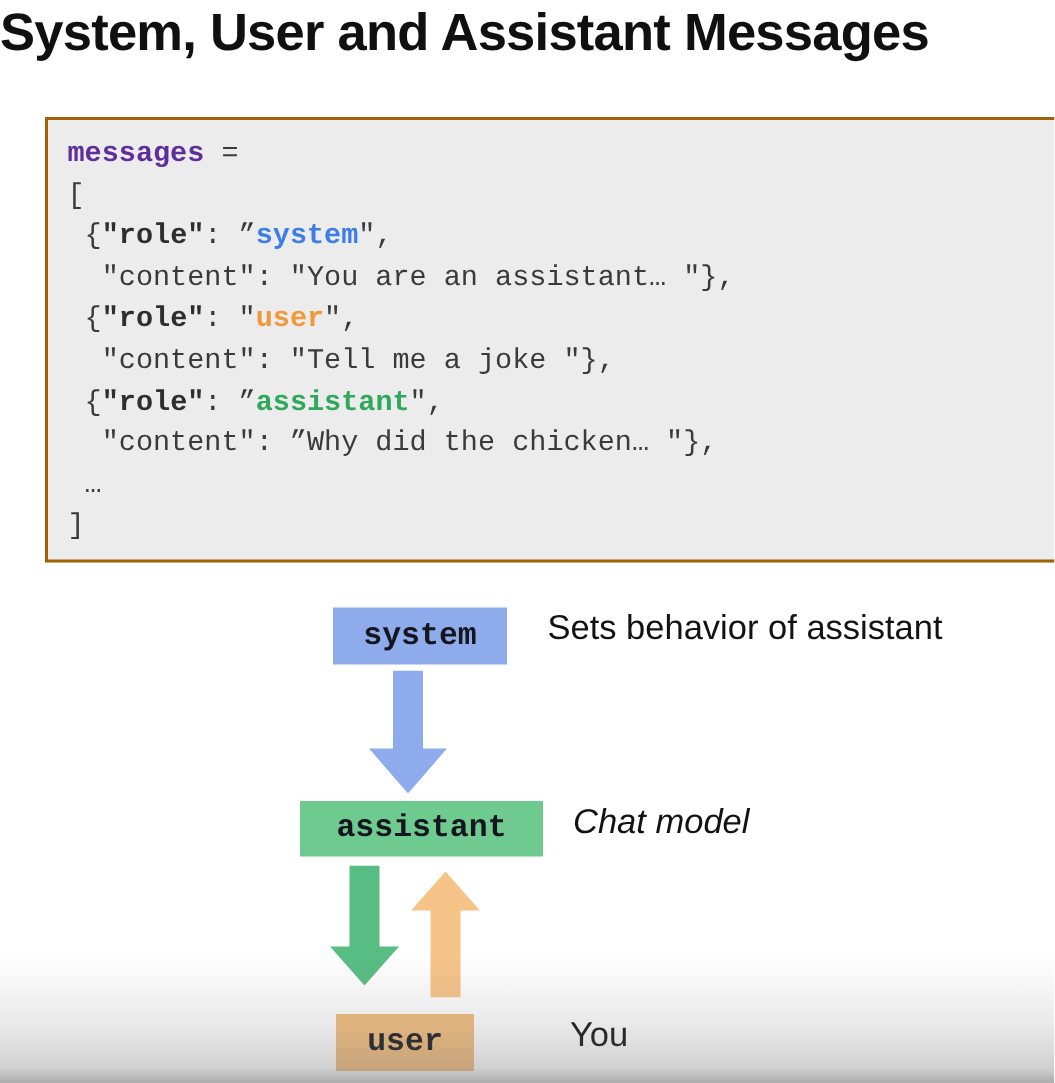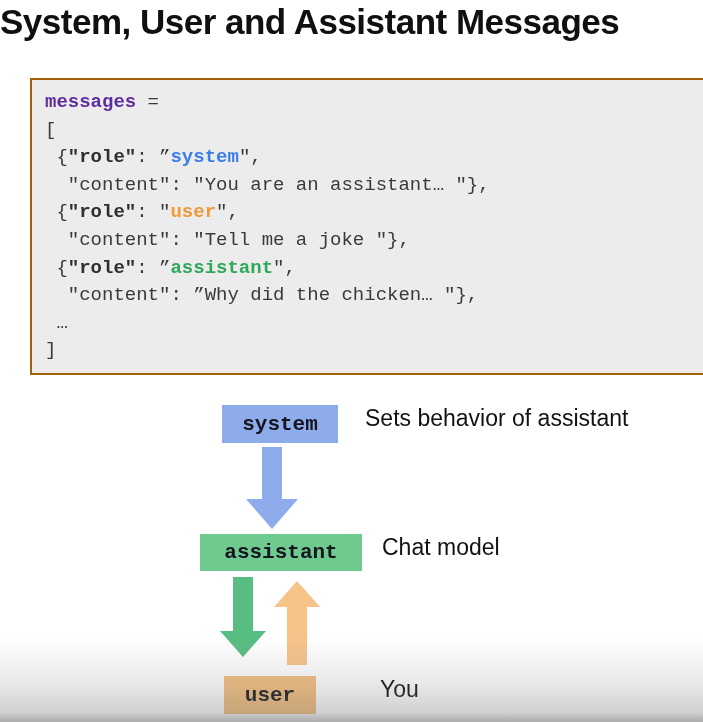--- a/index.html
+++ b/index.html
@@ -68,21 +68,21 @@
   .box-user      { left: 224px; top: 676px; width:  92px; height: 38px; background: #F2BD7D; }
 
   .annotation {
     position: absolute;
     display: flex;
     font-size: 23px;
     color: #121212;
     white-space: nowrap;
   }
   .ann-system    { left: 365px; top: 405px; height: 38px; }
-  .ann-assistant { left: 382px; top: 534px; height: 37px; }
+  .ann-assistant { left: 382px; top: 534px; height: 37px; font-style: italic; }
   .ann-user      { left: 380px; top: 676px; height: 38px; }
 
   .arrow { position: absolute; }
   .arrow-blue   { left: 246px; top: 447px; }
   .arrow-green  { left: 220px; top: 577px; }
   .arrow-orange { left: 274px; top: 581px; }
 
   .vignette {
     position: absolute;
     left: 0; bottom: 0;

